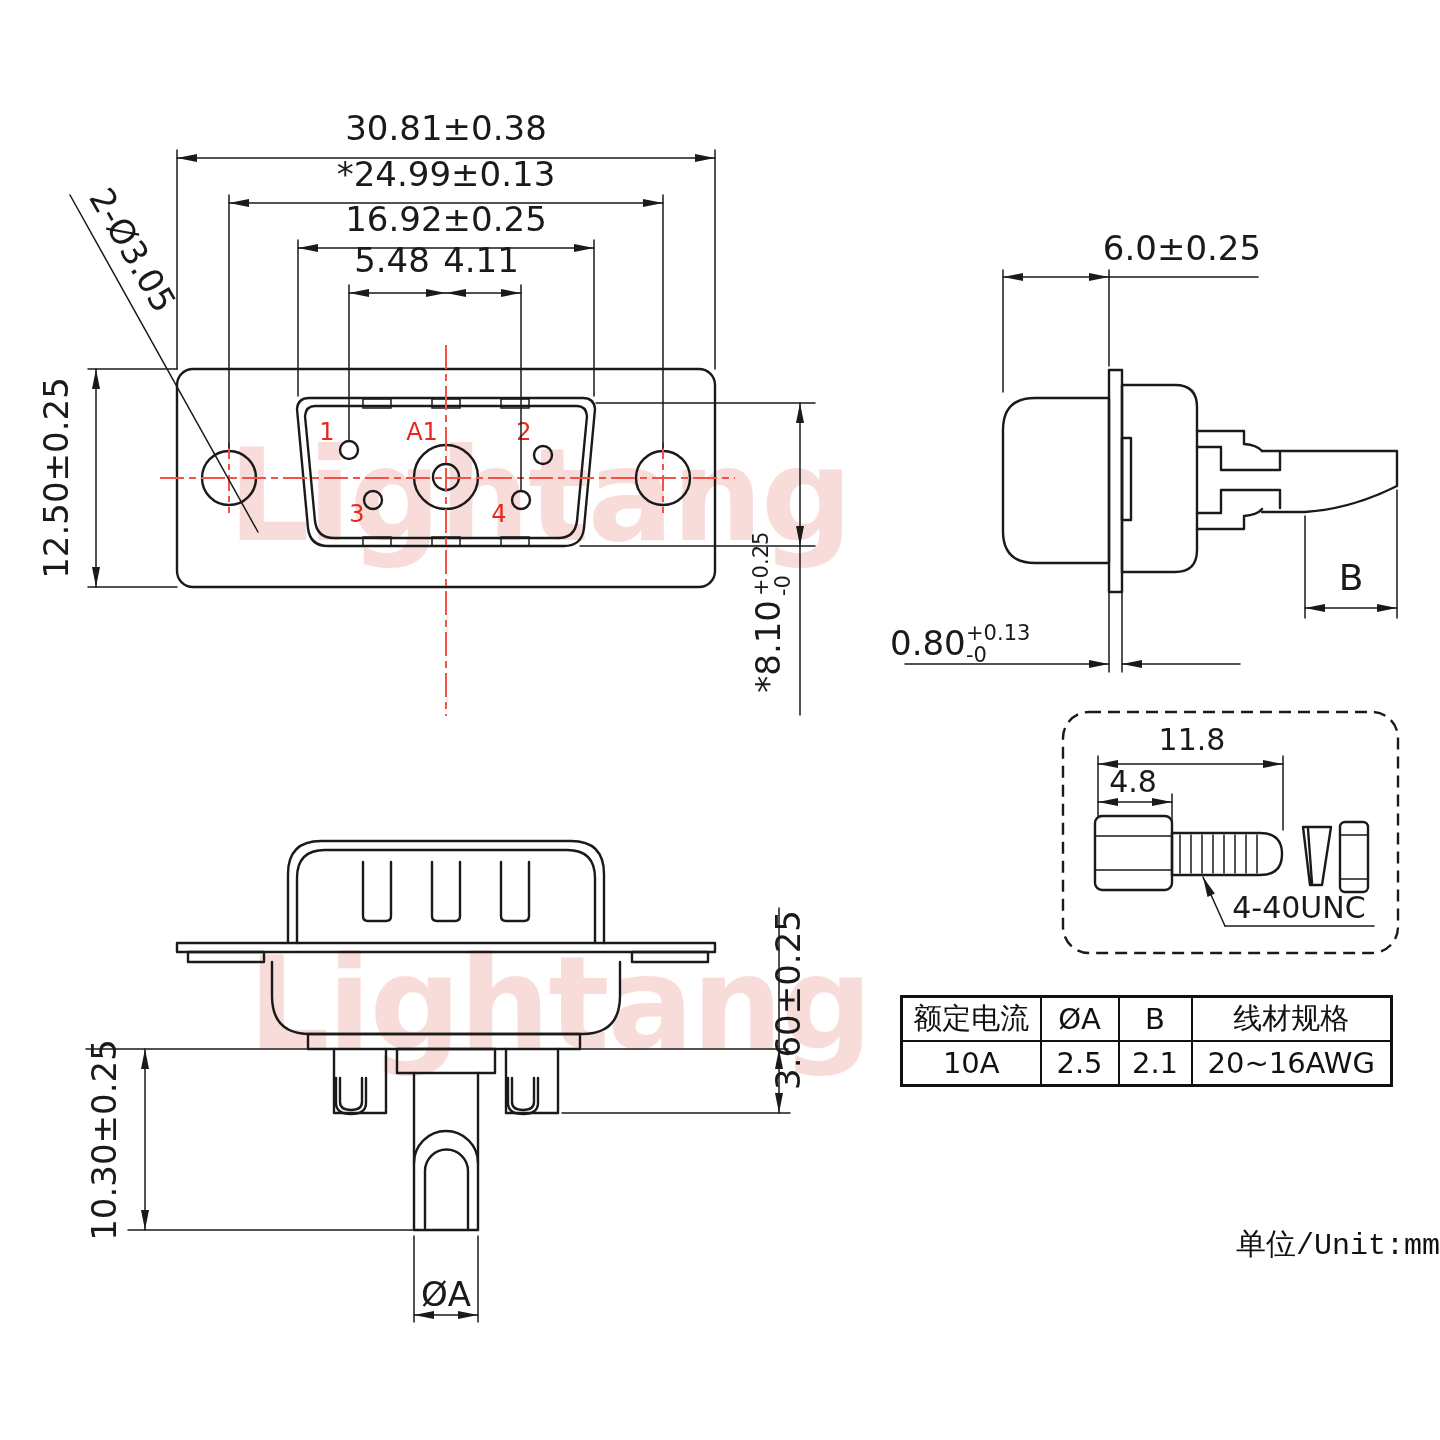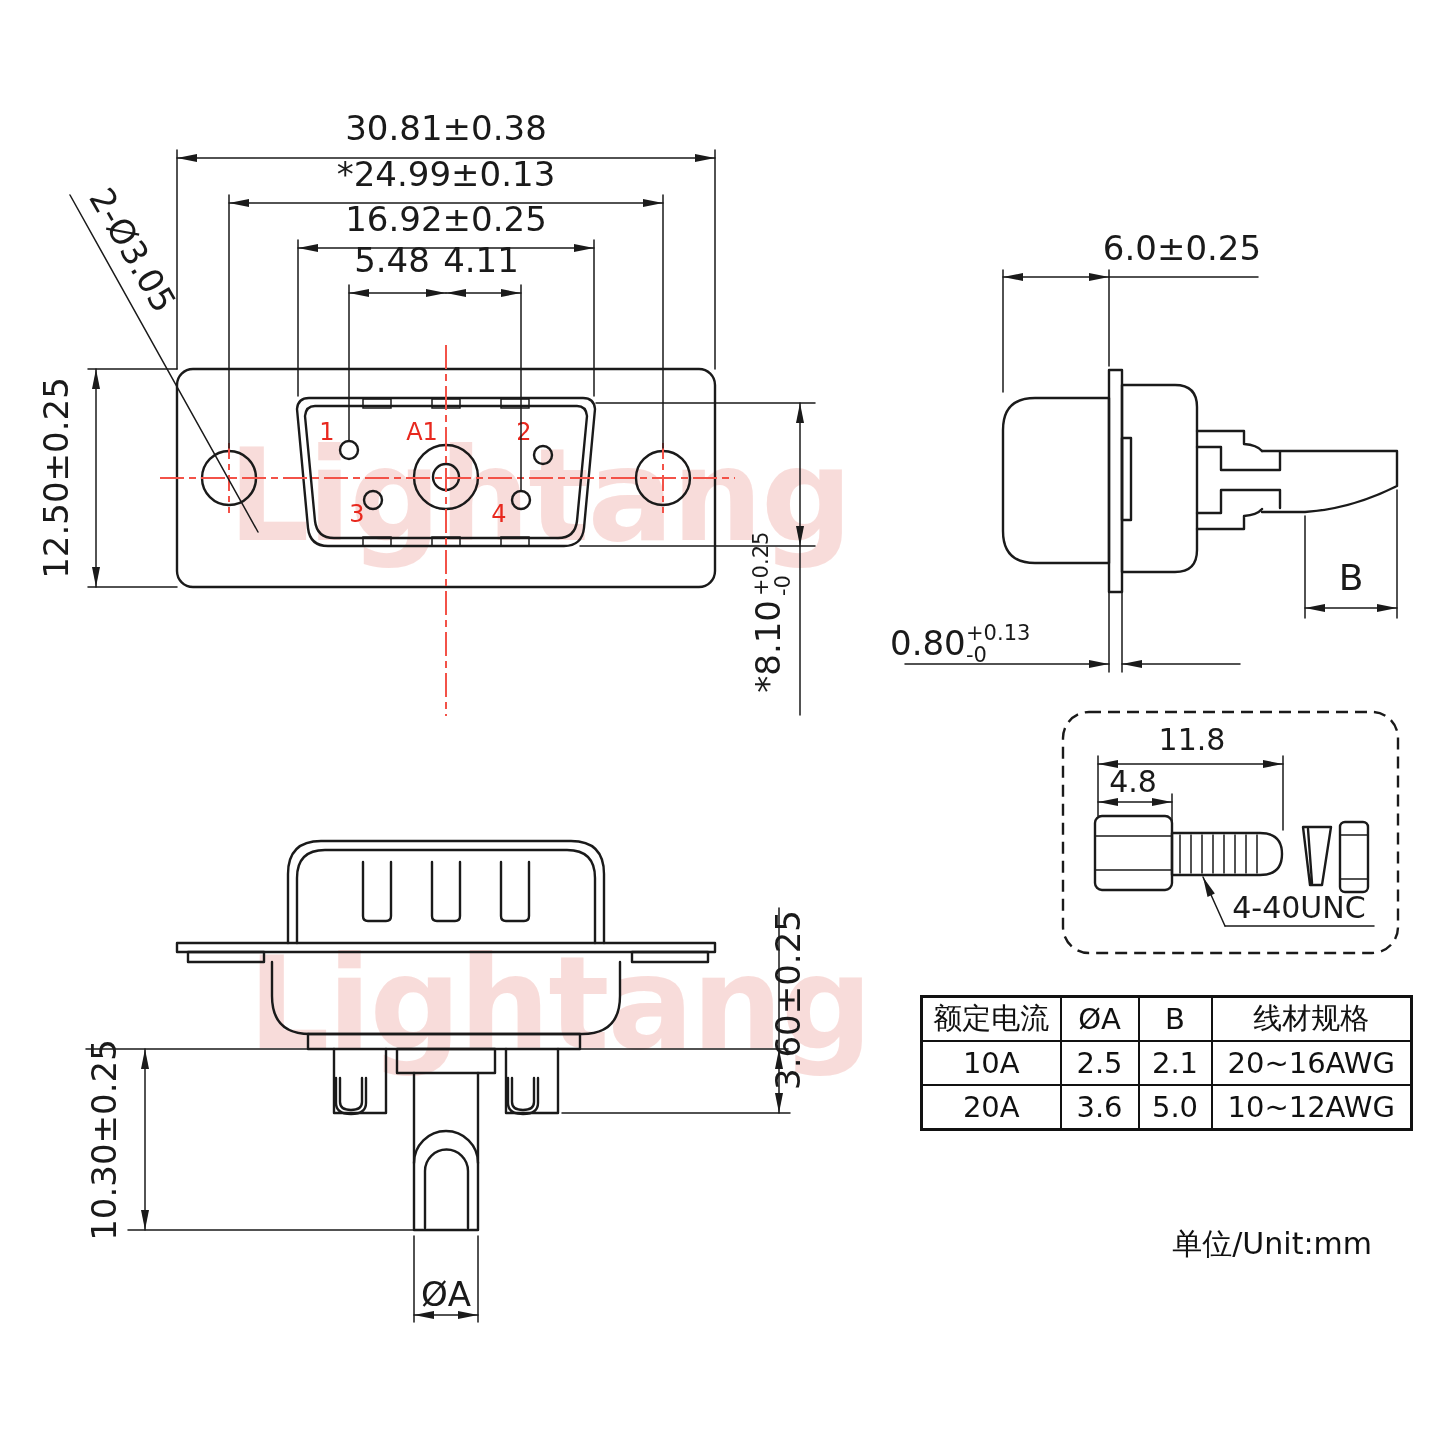--- a/index.html
+++ b/index.html
@@ -13,23 +13,23 @@
   .pinlbl{font-size:24px;fill:#e8281e;}
   .wm{font-size:128px;font-weight:bold;fill:#f5c6c2;opacity:0.6;letter-spacing:-2px;}
   .outline{fill:none;stroke:#1a1a1a;stroke-width:2.4;stroke-linejoin:round;stroke-linecap:round;}
   .thin{fill:none;stroke:#1a1a1a;stroke-width:1.5;stroke-linecap:round;}
   .red{fill:none;stroke:#f35248;stroke-width:2;stroke-dasharray:24 5 7 5;}
   .redshort{fill:none;stroke:#f35248;stroke-width:2;stroke-dasharray:16 5 6 5;}
   .dash{fill:none;stroke:#1a1a1a;stroke-width:2.4;stroke-dasharray:12 7;}
   #spec-table{position:absolute;left:900px;top:995px;border-collapse:collapse;table-layout:fixed;}
   #spec-table td{border:2px solid #111;height:42px;text-align:center;vertical-align:middle;
                  font-size:29px;color:#111;padding:0;}
-  #spec-table{border:3px solid #111;margin-left:20px;}
-  #unit-note{position:absolute;left:1060px;top:1224px;width:312px;text-align:right;
-             font-size:30px;color:#111;}
+  #spec-table{border:3px solid #111;}
+  #unit-note{position:absolute;left:1128px;top:1224px;width:312px;text-align:right;
+             font-size:30px;color:#111;font-family:Liberation Mono, monospace;}
 </style>
 </head>
 <body>
 
 <div id="stage">
 
 <svg width="1440" height="1440" viewBox="0 0 1440 1440">
   <defs>
     <marker id="ar" markerUnits="userSpaceOnUse" markerWidth="22" markerHeight="10" viewBox="0 0 22 10" refX="21" refY="5" orient="auto-start-reverse">
       <path d="M1,1 L21,5 L1,9 Z" fill="#1a1a1a"></path>
@@ -229,24 +229,18 @@
     <td>ØA</td>
     <td>B</td>
     <td>线材规格</td>
   </tr>
   <tr>
     <td>10A</td>
     <td>2.5</td>
     <td>2.1</td>
     <td>20~16AWG</td>
   </tr>
-  <tr>
-    <td>20A</td>
-    <td>3.6</td>
-    <td>5.0</td>
-    <td>10~12AWG</td>
-  </tr>
 </tbody>
     </table>
 
 <div id="unit-note">单位/Unit:mm</div>
 
 </div>
 
 </body></html>

